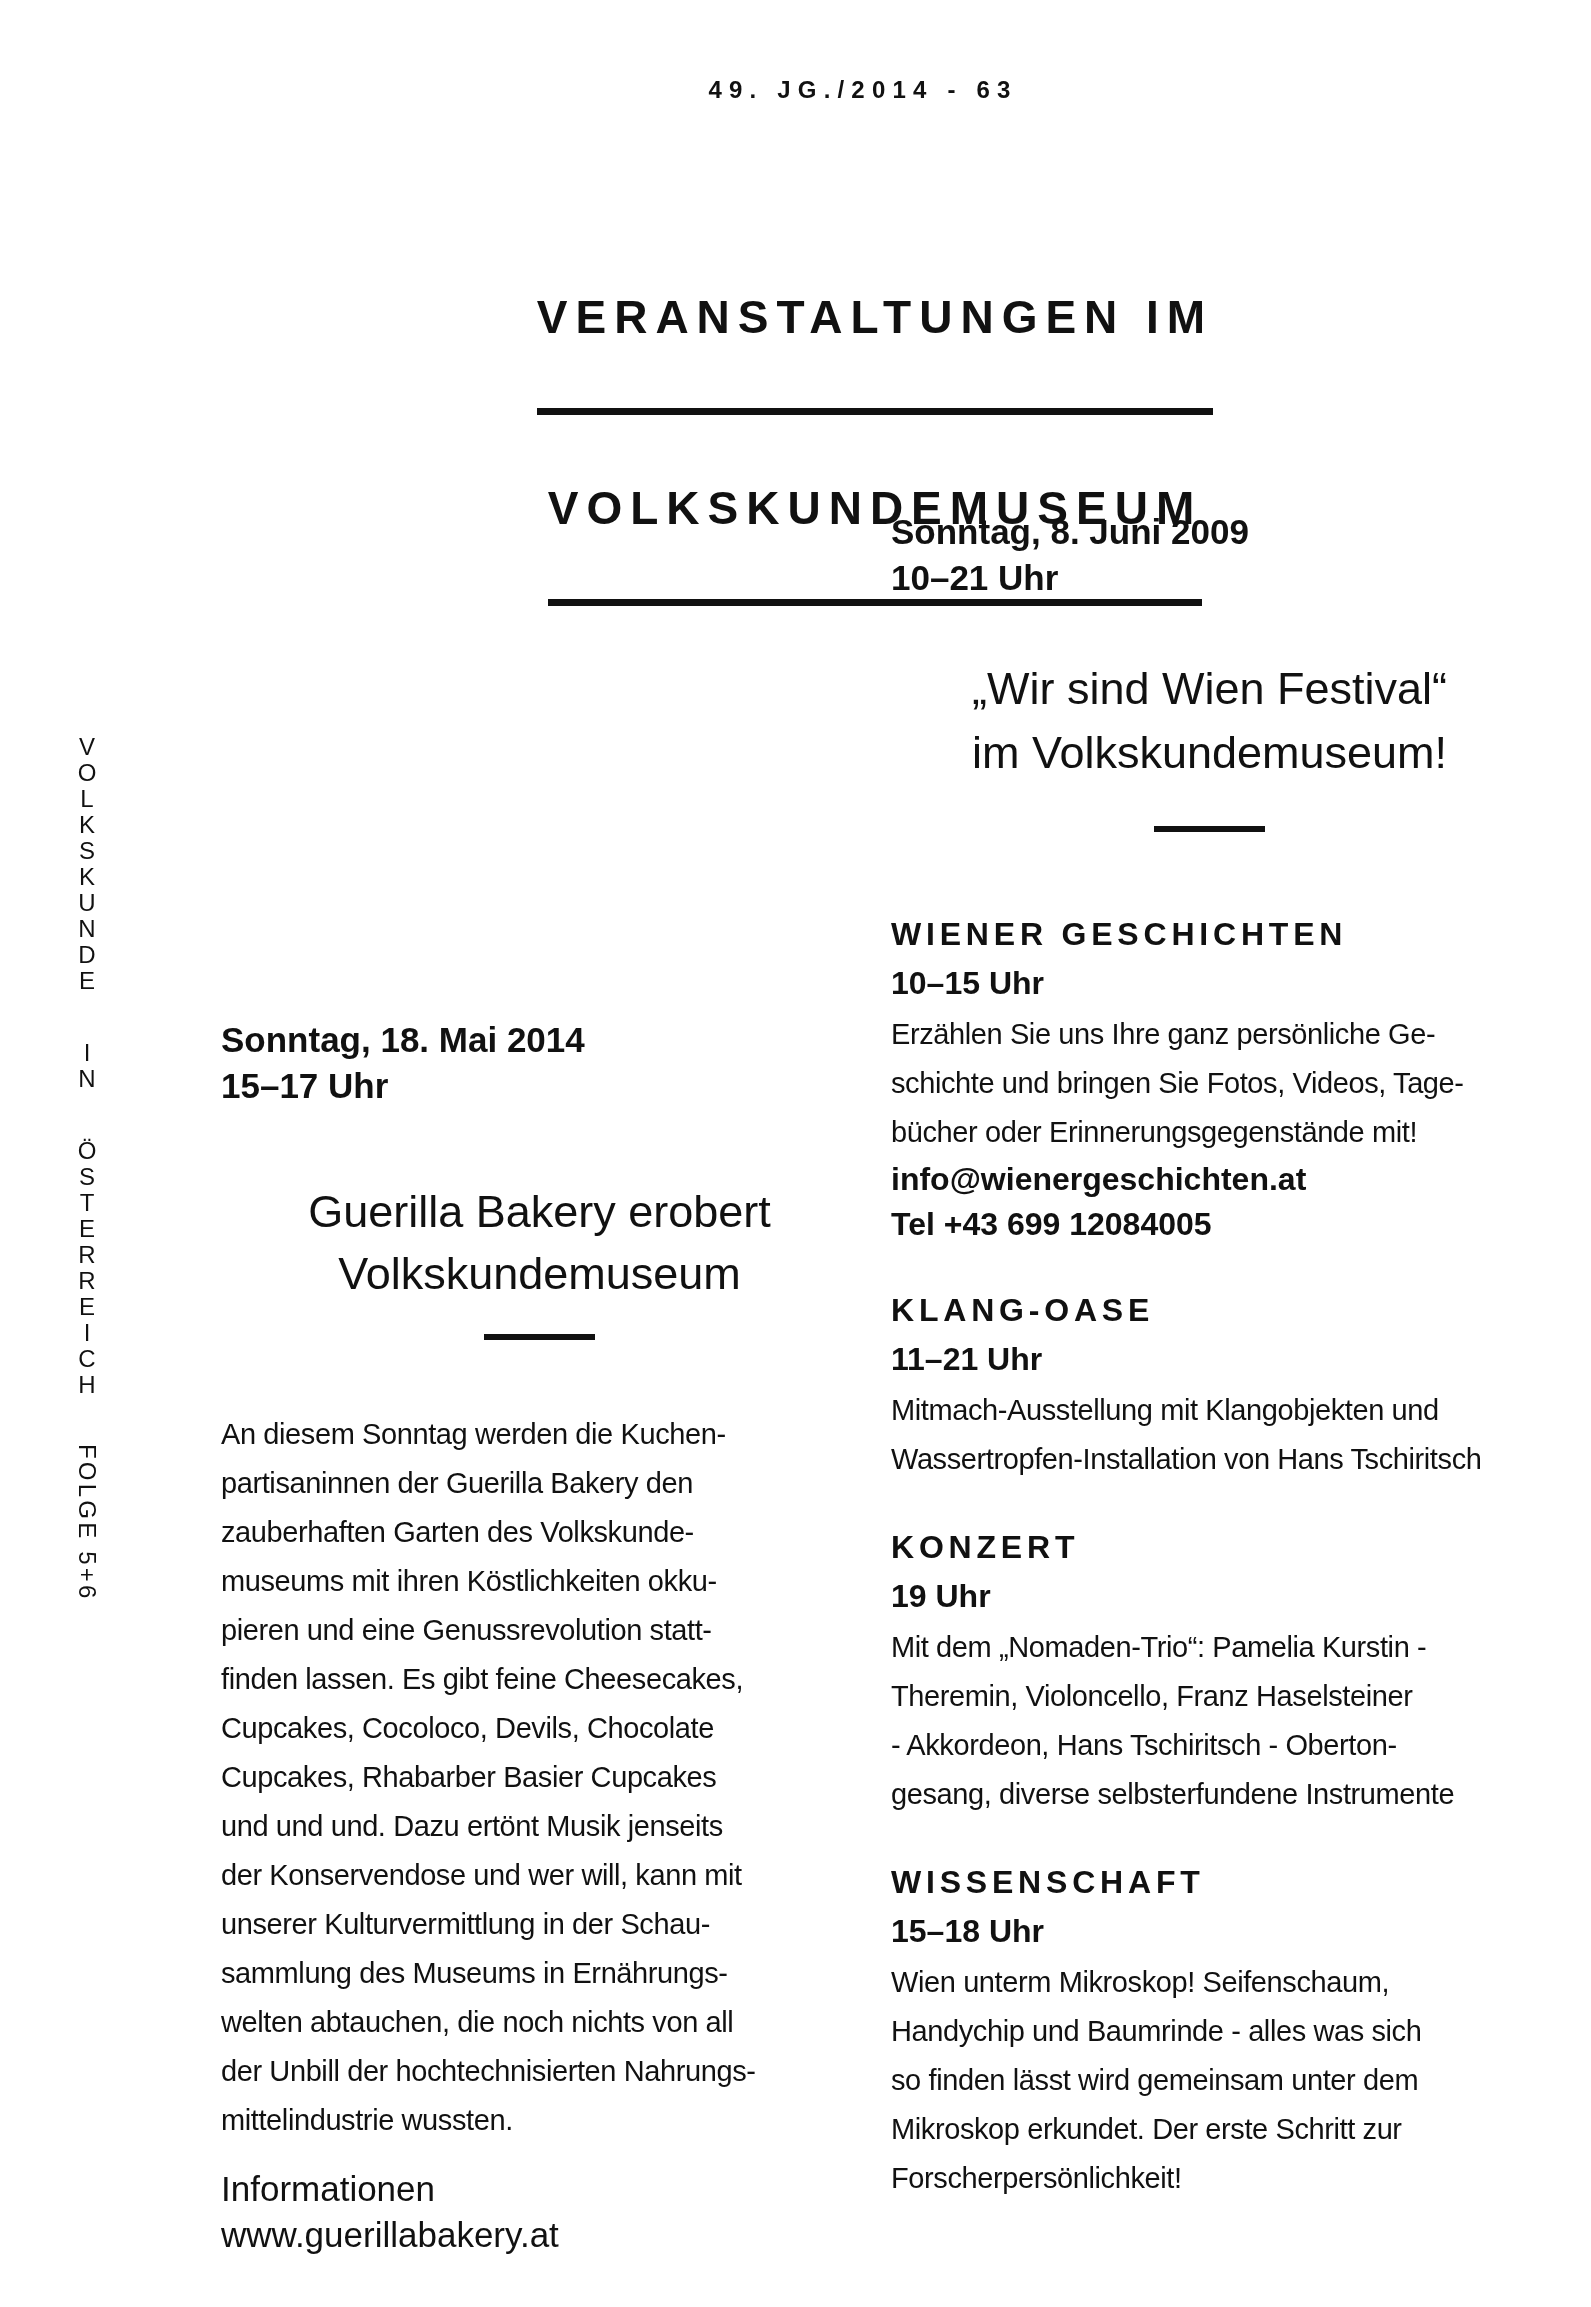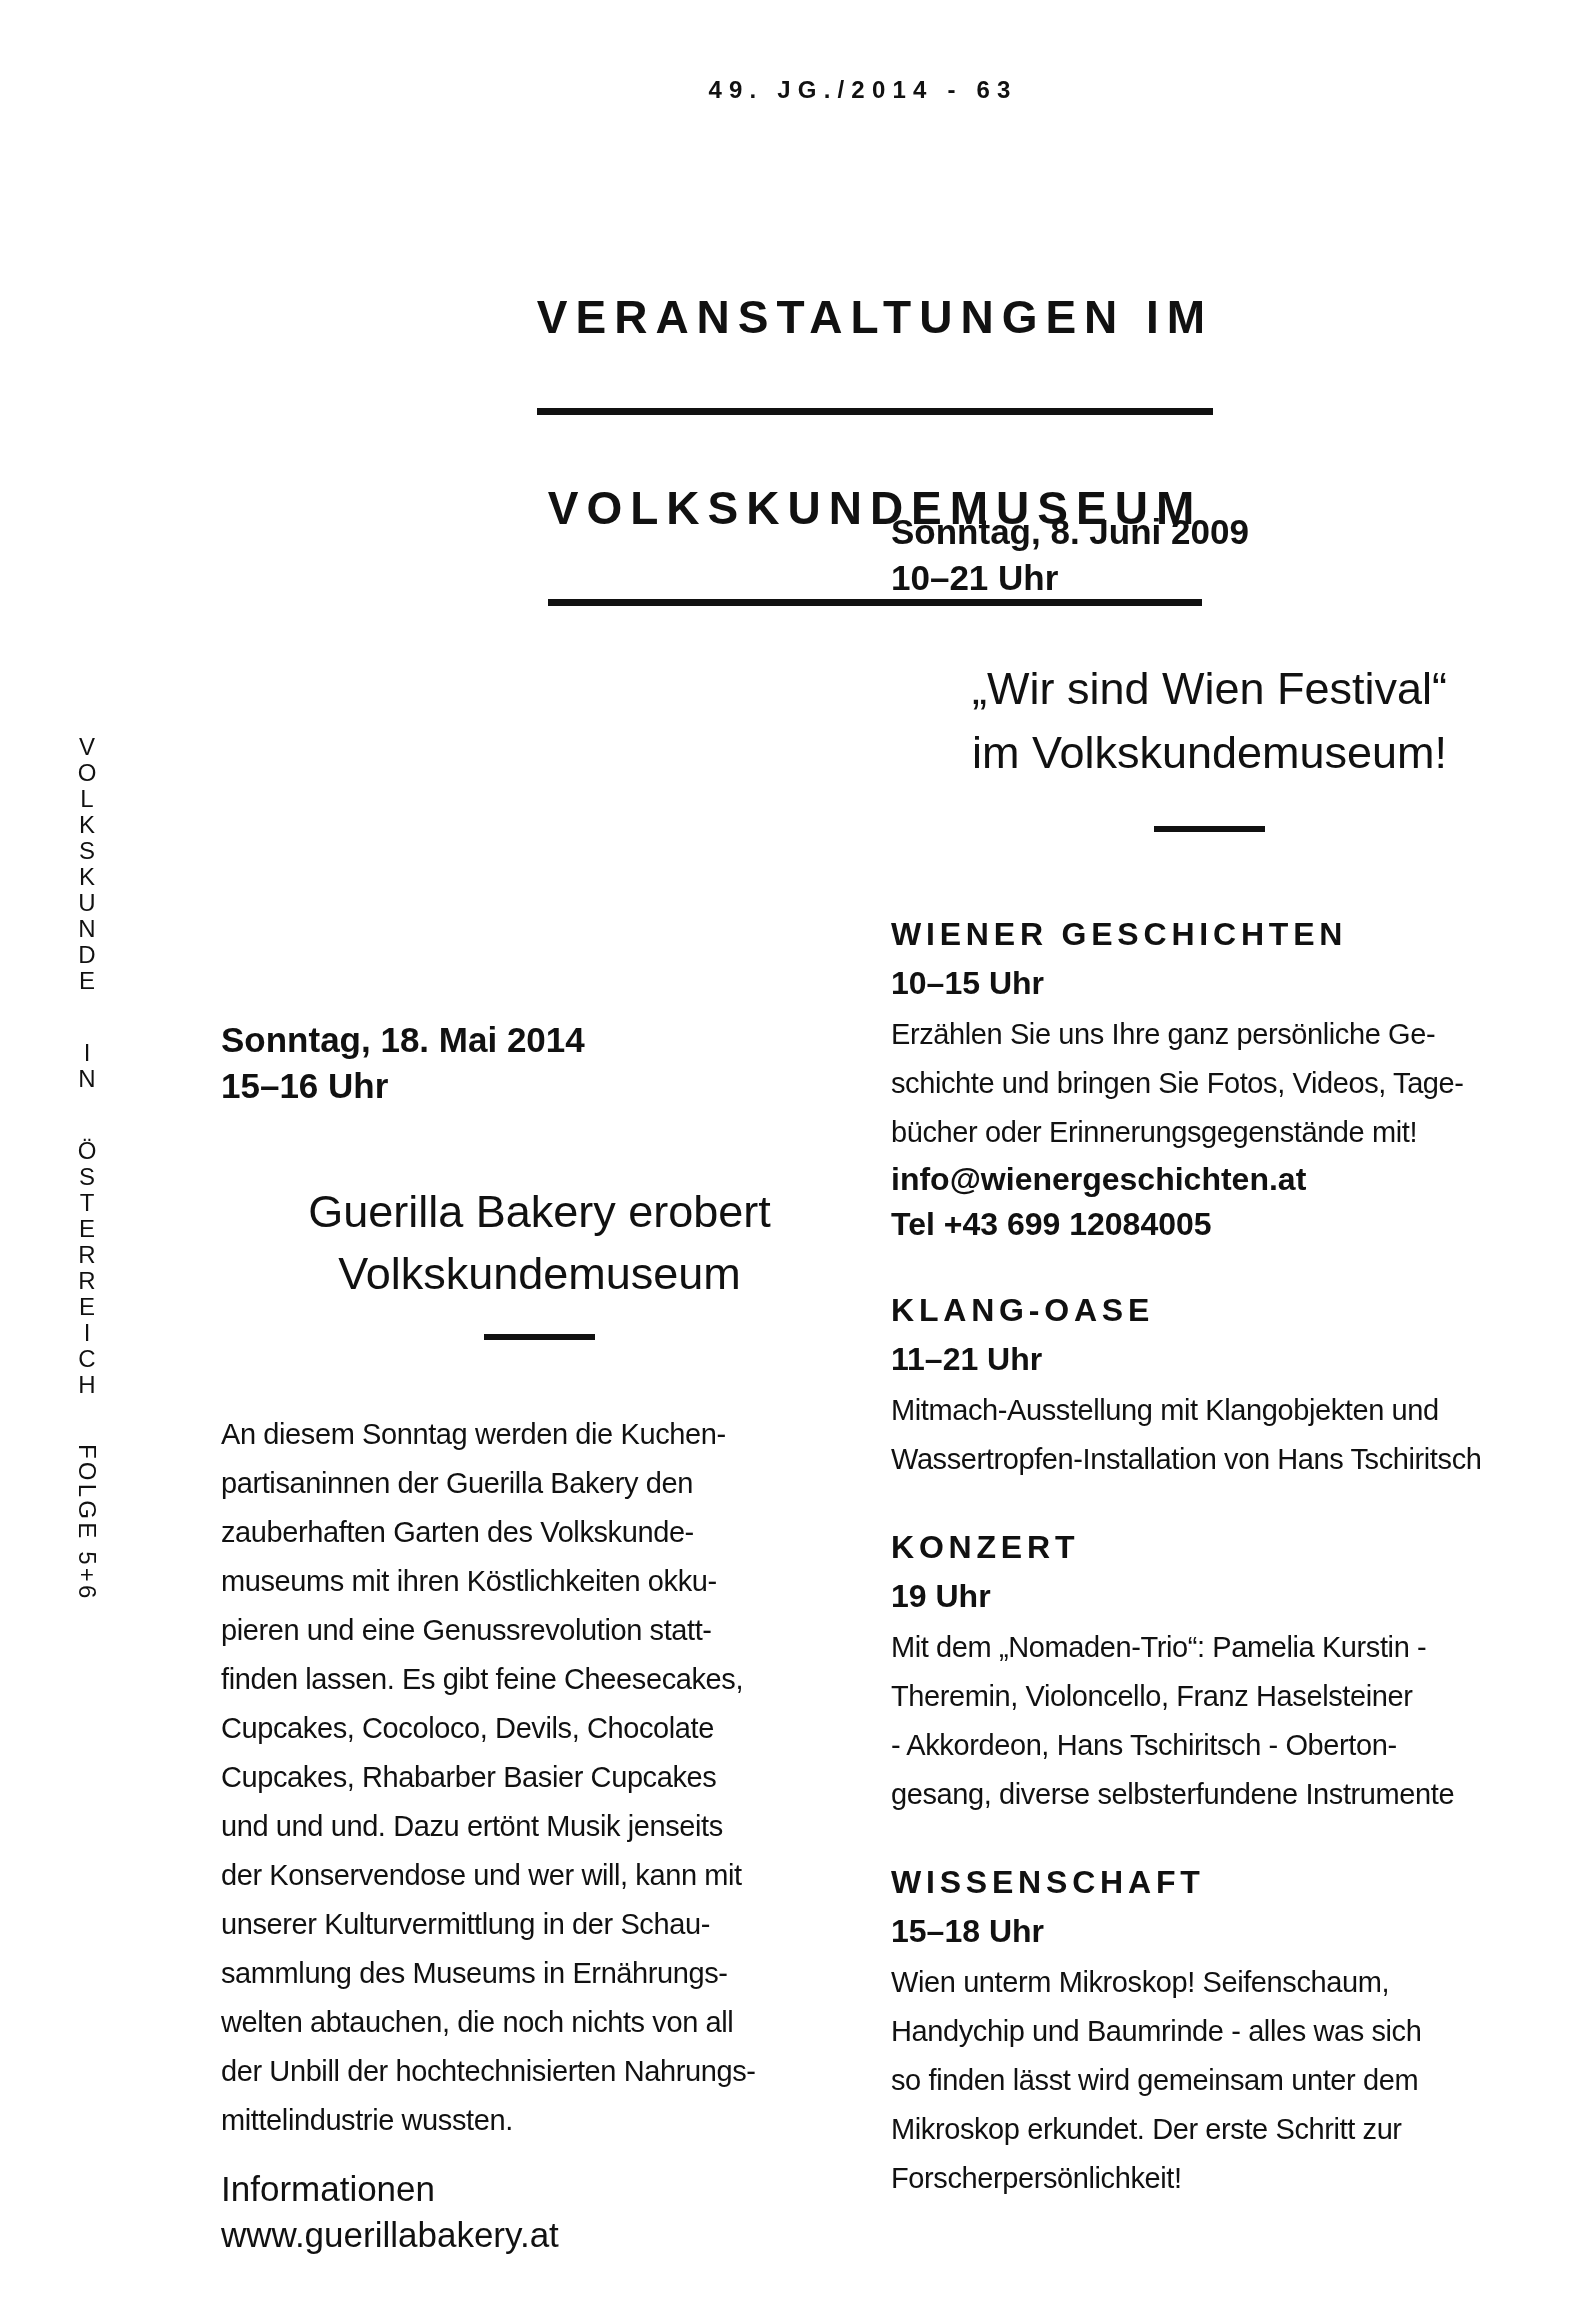--- a/index.html
+++ b/index.html
@@ -112,21 +112,21 @@
           <span class="sidebar-letter">I</span>
           <span class="sidebar-letter">C</span>
           <span class="sidebar-letter">H</span>
         </div>
       </div>
     <div class="sidebar-rotated">FOLGE 5+6</div>
   </div>
 
   <div class="col-left">
     <div class="date-line">Sonntag, 18. Mai 2014</div>
-    <div class="date-line">15–16 Uhr</div>
+    <div class="date-line">15–17 Uhr</div>
     <div class="event-heading">
       <div>Guerilla Bakery erobert</div>
       <div>Volkskundemuseum</div>
     </div>
     <div class="rule"></div>
     <div class="body-text prelines">An diesem Sonntag werden die Kuchen-
 partisaninnen der Guerilla Bakery den
 zauberhaften Garten des Volkskunde-
 museums mit ihren Köstlichkeiten okku-
 pieren und eine Genussrevolution statt-

